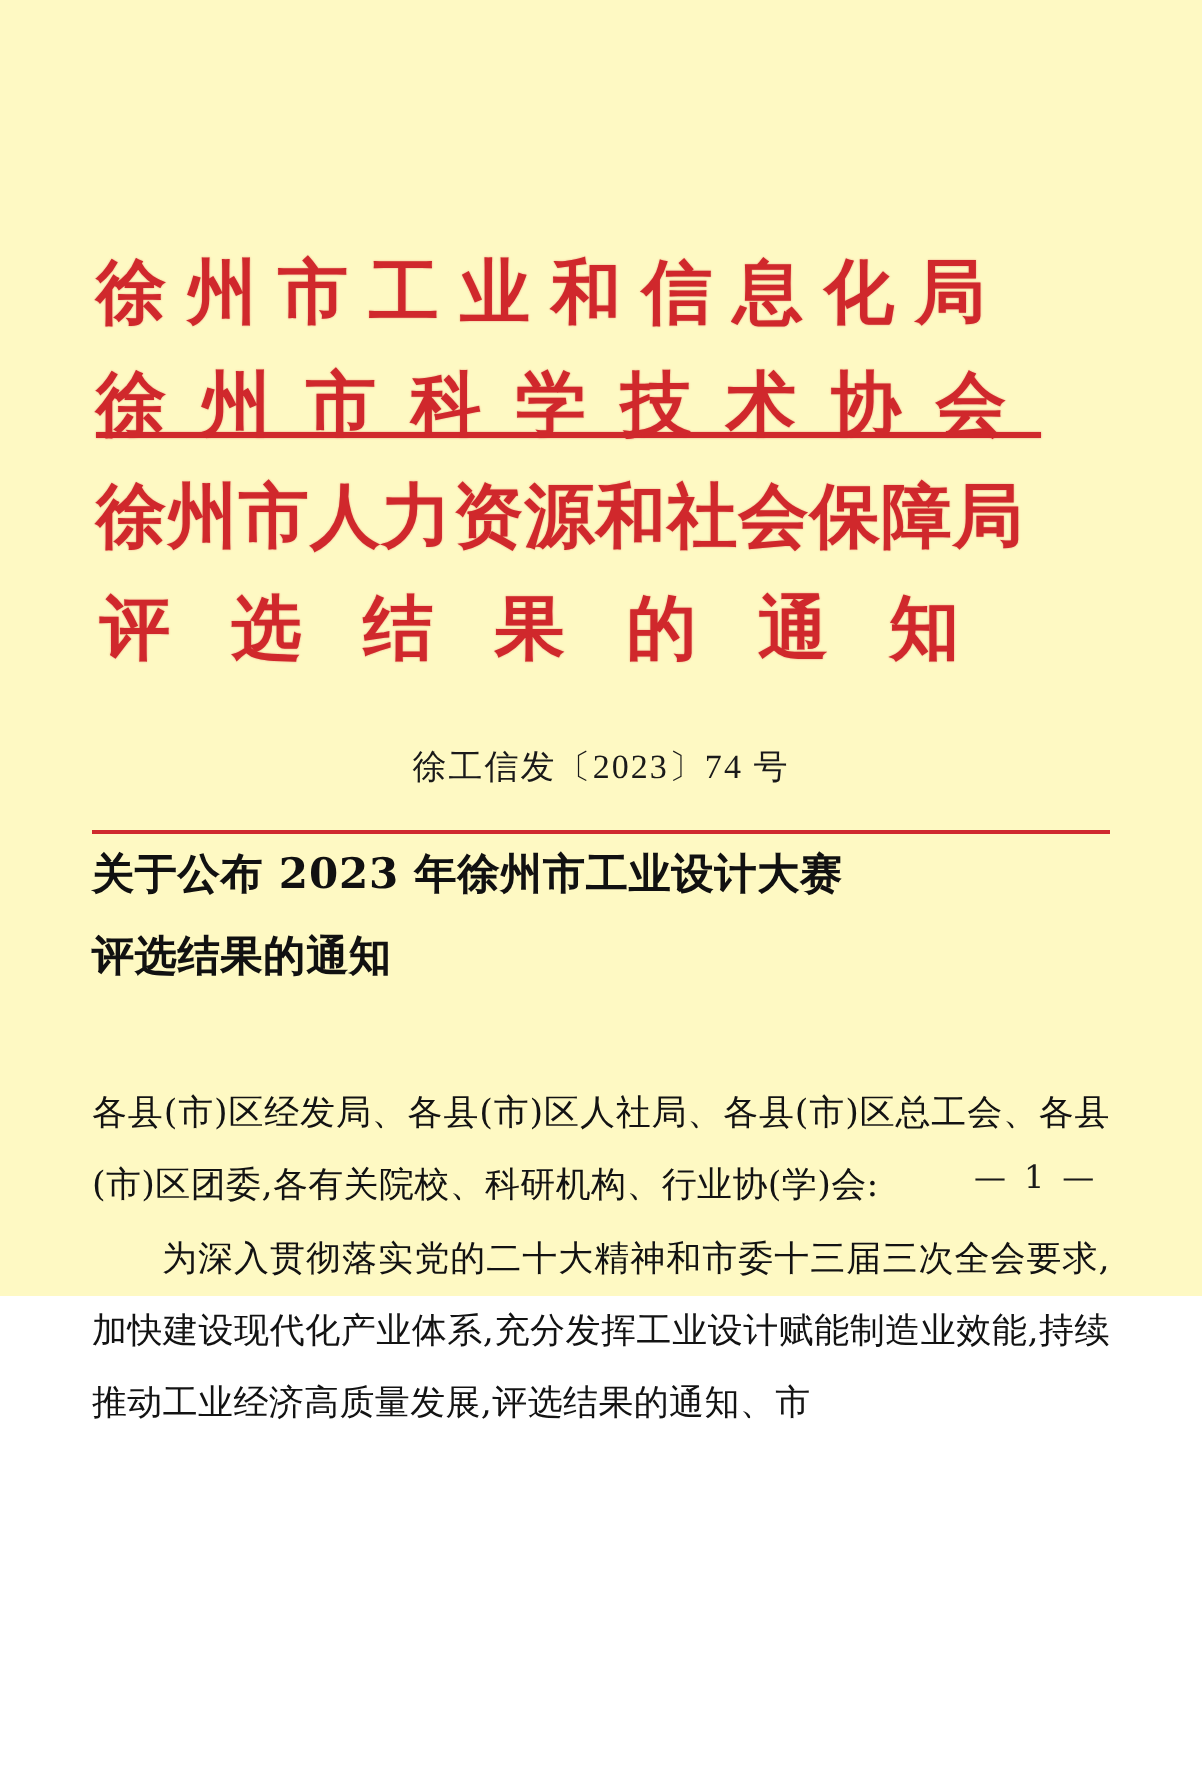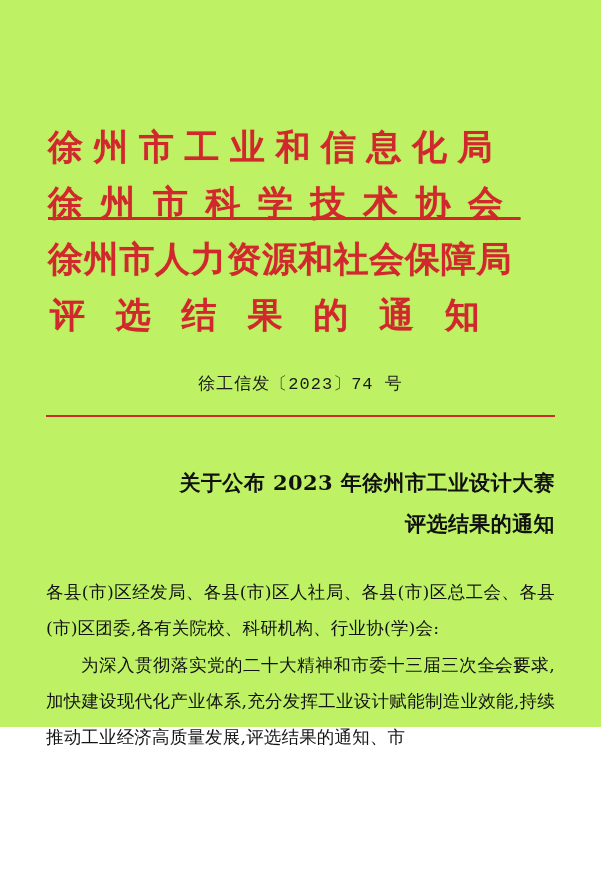--- a/index.html
+++ b/index.html
@@ -9,22 +9,22 @@
   body {
     width: 601px;
     height: 887px;
     background: #ffffff;
     font-family: "Liberation Serif", "DejaVu Serif", serif;
     overflow: hidden;
   }
   .page {
     position: relative;
     width: 601px;
-    height: 727px;
-    background: #bef264;
+    height: 648px;
+    background: #fef9c3;
     box-sizing: border-box;
     padding: 0 46px;
   }
 
   
   .masthead {
     padding-top: 118px;
   }
   .masthead-row {
     position: relative;
@@ -62,45 +62,44 @@
     white-space: nowrap;
   }
 
   
   .docnum {
     margin-top: 30px;
     text-align: center;
     font-size: 17px;
     color: #1a1a1a;
     letter-spacing: 0.06em;
-    font-family: Liberation Mono, monospace;
+    font-family: Liberation Serif, serif;
   }
   .redrule {
     margin-top: 20px;
     height: 2px;
     background: #cf2a2e;
     width: 100%;
   }
 
   
   .title {
-    margin-top: 46px;
-    text-align: right;
+    text-align: left;
     font-size: 21px;
     font-weight: bold;
     color: #111;
     line-height: 1.95;
     letter-spacing: 0.02em;
     font-family: "DejaVu Serif", "Liberation Serif", serif;
   }
   .title-line { display: block; }
 
   
   .body-text {
-    margin-top: 29px;
+    margin-top: 40px;
     font-size: 17.5px;
     line-height: 2.08;
     color: #131313;
     letter-spacing: 0.01em;
     text-align: justify;
     font-family: "DejaVu Serif", "Liberation Serif", serif;
   }
   .para { margin: 0; }
   .indent { text-indent: 2em; }
 

